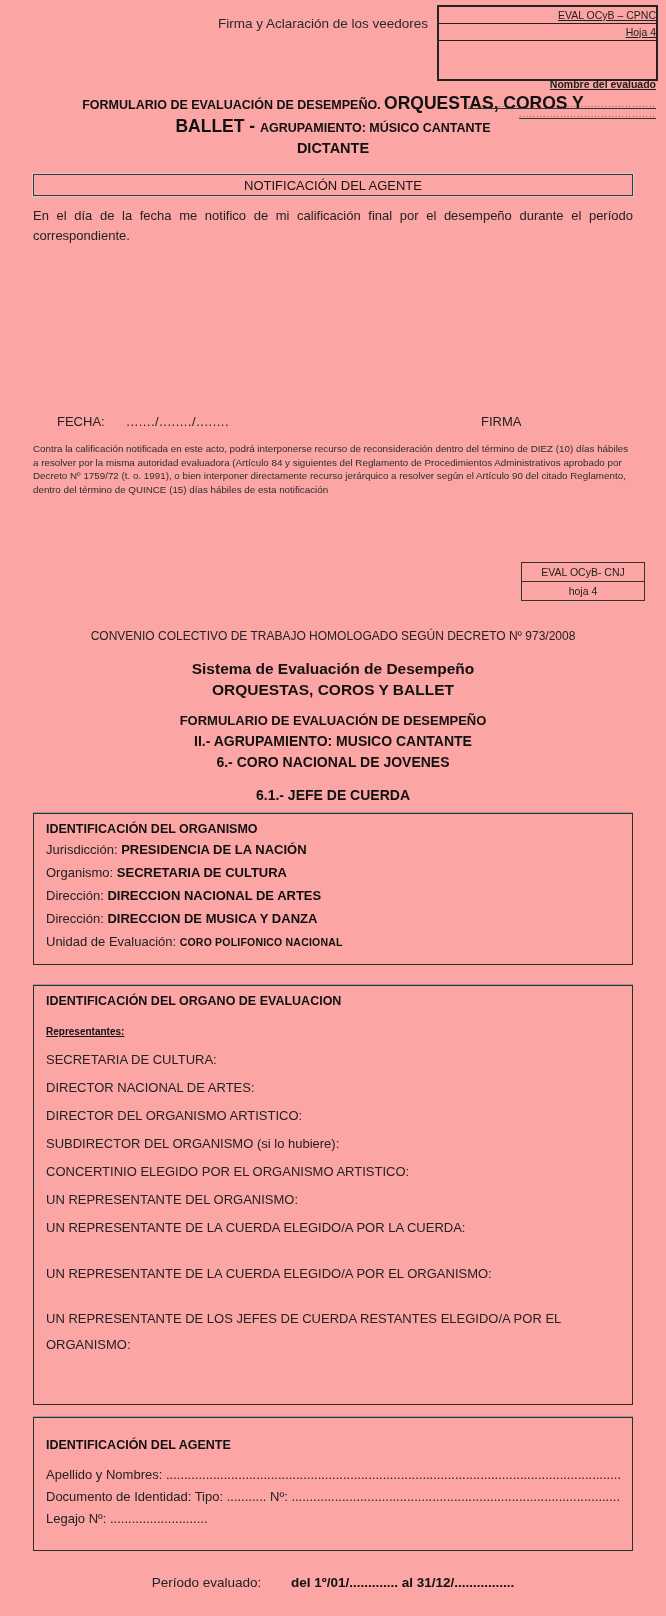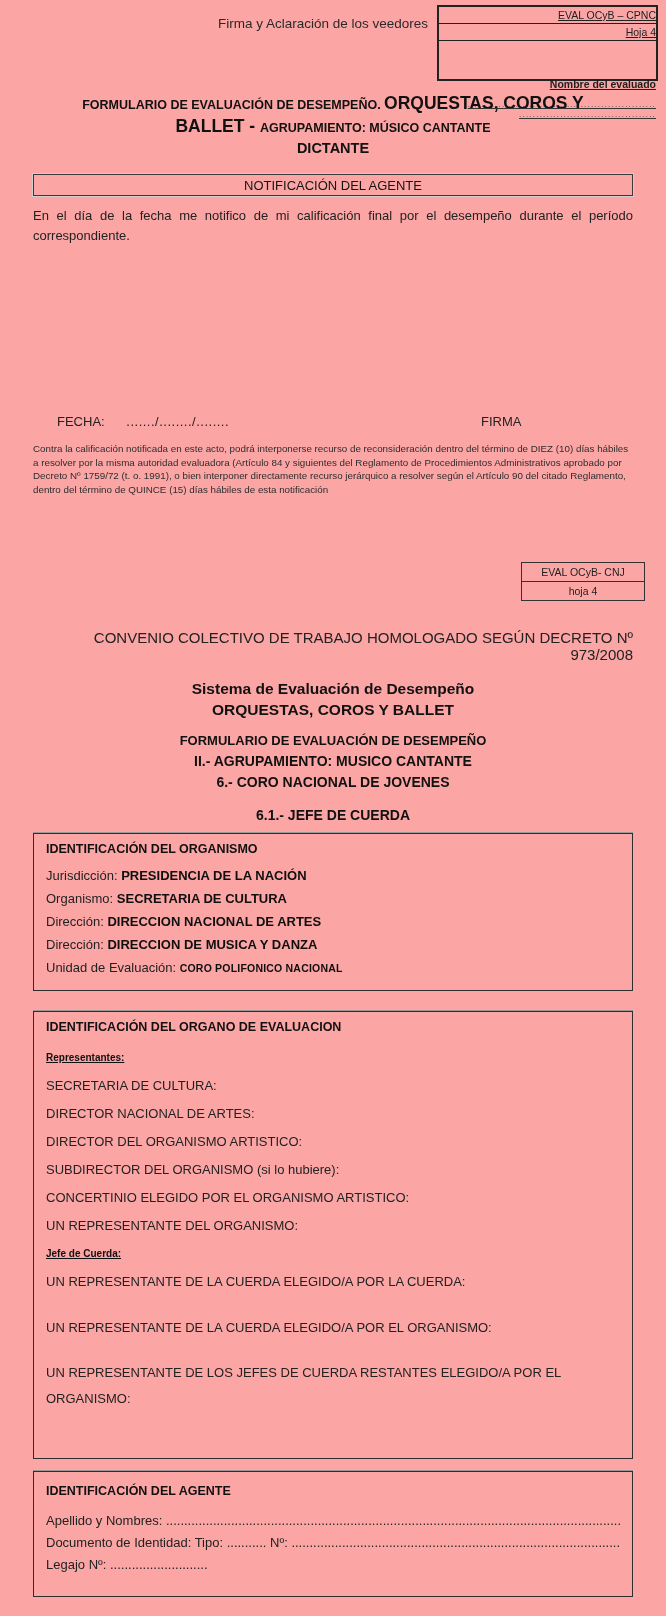--- a/index.html
+++ b/index.html
@@ -67,43 +67,43 @@
     color:#2d2d2d; text-align:left;
   }
 
   .cnj-box {
     margin-left:488px; margin-top:66px;
     width:124px; border:1px solid #333;
   }
   .cnj-row { font-size:10.5px; line-height:18px; text-align:center; color:#222; }
   .cnj-row:first-child { border-bottom:1px solid #333; }
 
-  .convenio { margin-top:28px; text-align:right; font-size:15px; color:#222; }
+  .convenio { margin-top:28px; text-align:center; font-size:12px; color:#222; }
   .sistema  { margin-top:15px; text-align:center; font-weight:bold; font-size:15.5px; line-height:21px; color:#111; }
   .form-h   { margin-top:13px; text-align:center; font-weight:bold; font-size:13px; color:#111; }
   .agrup-h  { margin-top:3px; text-align:center; font-weight:bold; font-size:14px; line-height:21px; color:#111; }
   .jefe-h   { margin-top:14px; text-align:center; font-weight:bold; font-size:14px; color:#111; }
 
   .box { border:1px solid #2e2e2e; box-shadow:0 -1px 0 #9a9a9a; padding:6px 12px 10px; }
   .box-title { font-size:12.5px; font-weight:bold; line-height:18px; color:#111; }
 
   .org-box { margin-top:10px; }
   .kv { font-size:13px; line-height:23px; color:#222; }
   .kv b { color:#0f0f0f; }
   .kv .small-val { font-size:10.5px; letter-spacing:0.2px; }
-  .org-box .box-title { margin-bottom:6px; }
+  .org-box .box-title { }
 
   .organo-box { margin-top:20px; padding-bottom:46px; }
   .organo-box .box-title { margin-bottom:8px; }
   .rep-h { font-size:10px; font-weight:bold; text-decoration:underline; line-height:28px; color:#111; }
   .ln { font-size:13px; line-height:28px; color:#222; }
   .ln.gap { margin-top:18px; }
   .ln.wide { max-width:545px; line-height:26px; }
 
-  .agente-box { margin-top:12px; padding:10px 12px 20px; }
+  .agente-box { margin-top:12px; padding:18px 12px 20px; }
   .agente-box .box-title { margin-bottom:10px; }
   .fill-ln { font-size:13px; line-height:22px; white-space:nowrap; overflow:hidden; color:#222; }
 
   .periodo { margin-top:24px; text-align:center; font-size:13.5px; color:#222; }
   .periodo b { margin-left:26px; color:#0f0f0f; }
 </style>
 </head>
 <body>
 
 <div class="page">
@@ -169,21 +169,20 @@
 
     <div class="box organo-box">
       <div class="box-title">IDENTIFICACIÓN DEL ORGANO DE EVALUACION</div>
       <div class="rep-h">Representantes:</div>
       <div class="ln">SECRETARIA DE CULTURA:</div>
       <div class="ln">DIRECTOR NACIONAL DE ARTES:</div>
       <div class="ln">DIRECTOR DEL ORGANISMO ARTISTICO:</div>
       <div class="ln">SUBDIRECTOR DEL ORGANISMO (si lo hubiere):</div>
       <div class="ln">CONCERTINIO ELEGIDO POR EL ORGANISMO ARTISTICO:</div>
       <div class="ln">UN REPRESENTANTE DEL ORGANISMO:</div>
-      <div class="rep-h">Jefe de Cuerda:</div>
       <div class="ln">UN REPRESENTANTE DE LA CUERDA ELEGIDO/A POR LA CUERDA:</div>
       <div class="ln gap">UN REPRESENTANTE DE LA CUERDA ELEGIDO/A POR EL ORGANISMO:</div>
       <div class="ln gap wide">UN REPRESENTANTE DE LOS JEFES DE CUERDA RESTANTES ELEGIDO/A POR EL ORGANISMO:</div>
     </div>
 
     <div class="box agente-box">
       <div class="box-title">IDENTIFICACIÓN DEL AGENTE</div>
       <div class="fill-ln">Apellido y Nombres: ..........................................................................................................................................</div>
       <div class="fill-ln">Documento de Identidad:  Tipo: ...........  Nº: ................................................................................................</div>
       <div class="fill-ln">Legajo Nº: ...........................</div>

